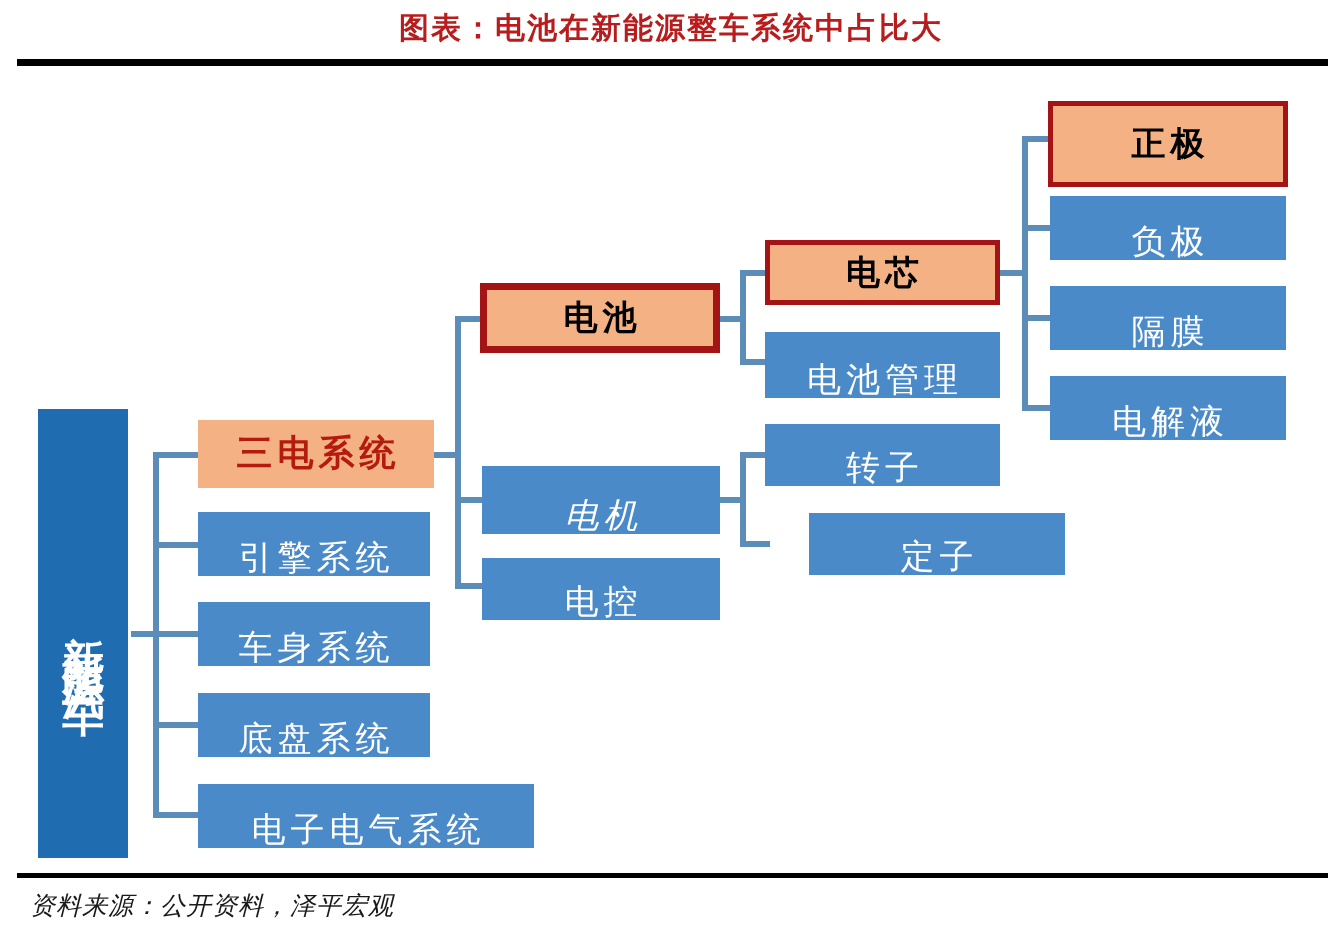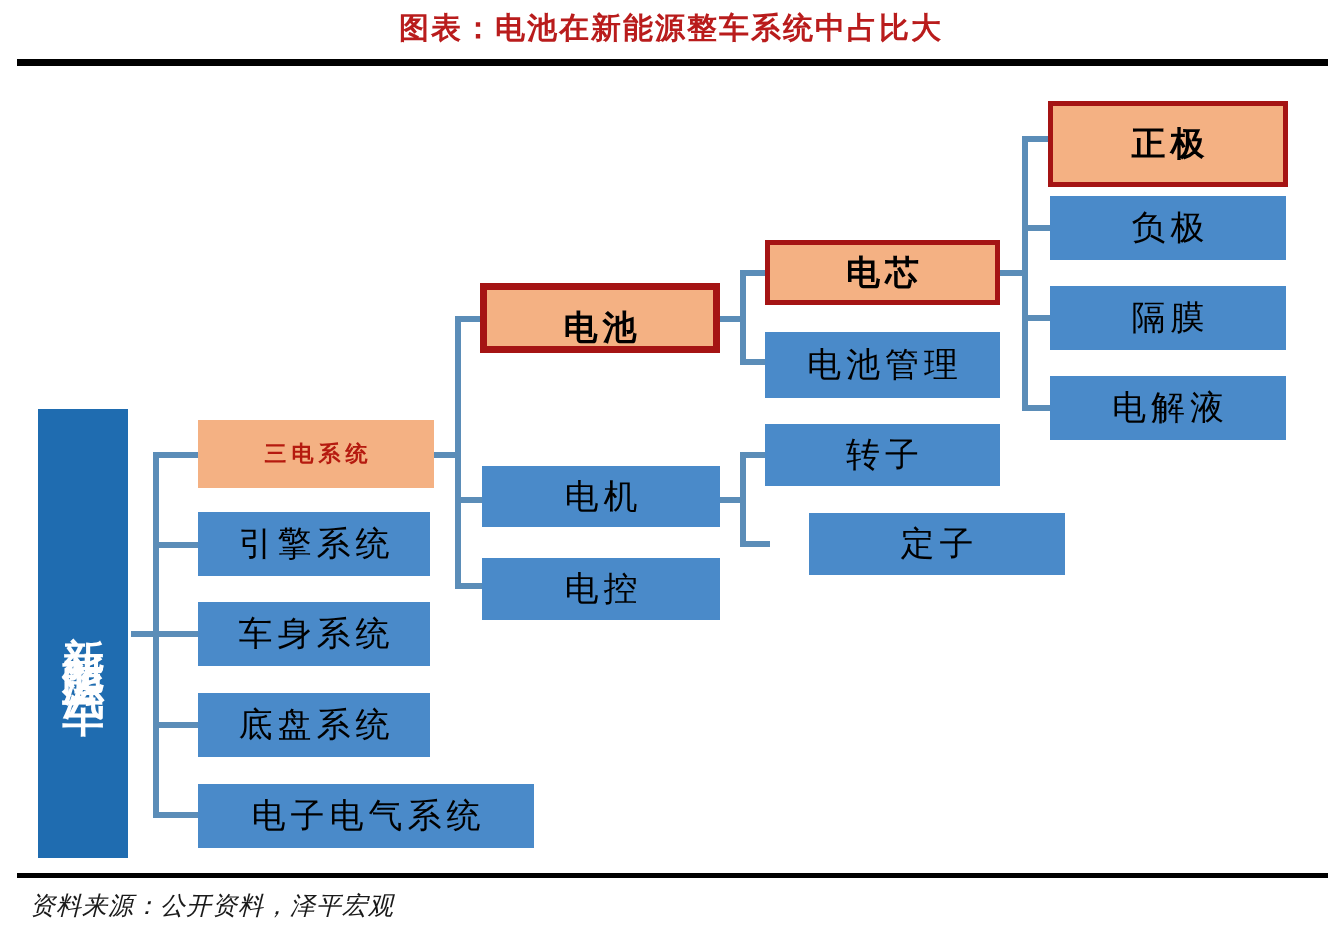--- a/index.html
+++ b/index.html
@@ -68,39 +68,39 @@
     align-items: center;
     justify-content: center;
     font-family: "Liberation Serif", "DejaVu Serif", serif;
     letter-spacing: 5px;
     text-indent: 5px;
     line-height: 1.1;
     white-space: nowrap;
   }
   .node.blue {
     background: #4a8ac9;
-    color: #000000;
+    color: #ffffff;
     font-size: 34px;
     font-weight: 400;
+    align-items: flex-end;
   }
   .node.orange {
     background: #f4b183;
     color: #000000;
     font-size: 34px;
   }
   .node.orange-redtext {
     background: #f4b183;
     color: #b51a0f;
-    font-size: 22px;
+    font-size: 36px;
     font-weight: 700;
   }
   .node.hl {
     border: 7px solid #a51414;
     font-weight: 700;
-    align-items: flex-end;
   }
   .node.hl-thin {
     border: 5px solid #a51414;
     font-weight: 700;
   }
 
   
   .node.root {
     background: #1f6cb0;
     color: #ffffff;
@@ -174,21 +174,21 @@
   <div class="node blue" style="left:198px; top:693px; width:232px; height:64px;">
     <span>底盘系统</span>
   </div>
   <div class="node blue" style="left:198px; top:784px; width:336px; height:64px;">
     <span>电子电气系统</span>
   </div>
 
   <div class="node orange hl" style="left:480px; top:283px; width:240px; height:70px;">
     <span>电池</span>
   </div>
-  <div class="node blue" style="left:482px; top:466px; width:238px; height:61px;">
+  <div class="node blue" style="left:482px; top:466px; width:238px; height:68px;font-style:italic;">
     <span>电机</span>
   </div>
   <div class="node orange hl-thin" style="left:765px; top:240px; width:235px; height:65px;">
     <span>电芯</span>
   </div>
 
   <div class="node blue" style="left:482px; top:558px; width:238px; height:62px;">
     <span>电控</span>
   </div>
   <div class="node blue" style="left:765px; top:332px; width:235px; height:66px;">

